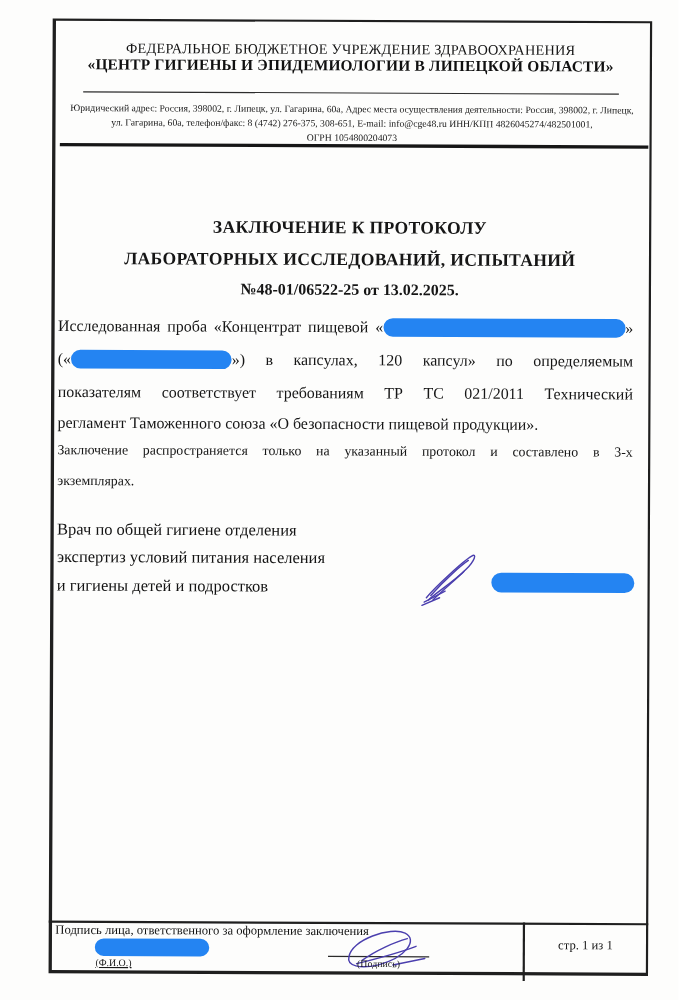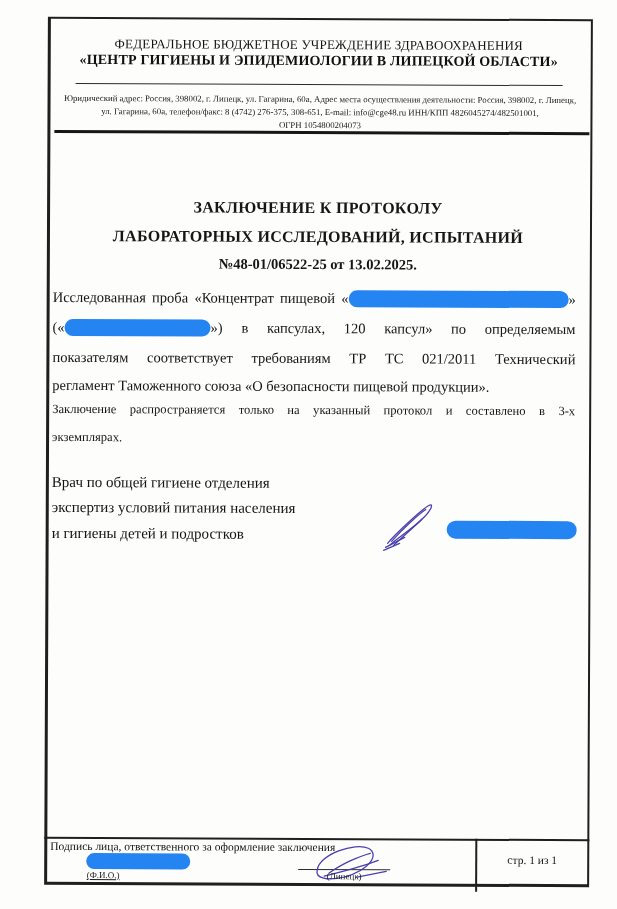--- a/index.html
+++ b/index.html
@@ -102,17 +102,17 @@
     <div class="abs ftr-label">Подпись лица, ответственного за оформление заключения</div>
     <div class="abs pill-abs p4 redaction" style="background: rgb(36, 132, 242);"></div>
     <div class="abs fio">(Ф.И.О.)</div>
     <div class="abs sigline"></div>
     <svg class="abs sig-foot ink" viewBox="0 0 96 47">
       <path d="M18 30 C20 14, 56 2, 69 8 C81 14, 70 30, 45 37 C28 41, 16 38, 18 30" stroke="#4b3fae"></path>
       <path d="M30 33 C42 24, 60 16, 71 13" stroke="#4b3fae"></path>
       <path d="M25 36 C45 31, 66 25, 79 20" stroke="#4b3fae"></path>
       <path d="M58 37 L87 31" stroke="#4b3fae"></path>
     </svg>
-    <div class="abs podpis">(Липецк)</div>
+    <div class="abs podpis">(Подпись)</div>
     <div class="abs pagelbl">стр. 1 из 1</div>
 
   </div>
 </div>
 
 </body></html>

